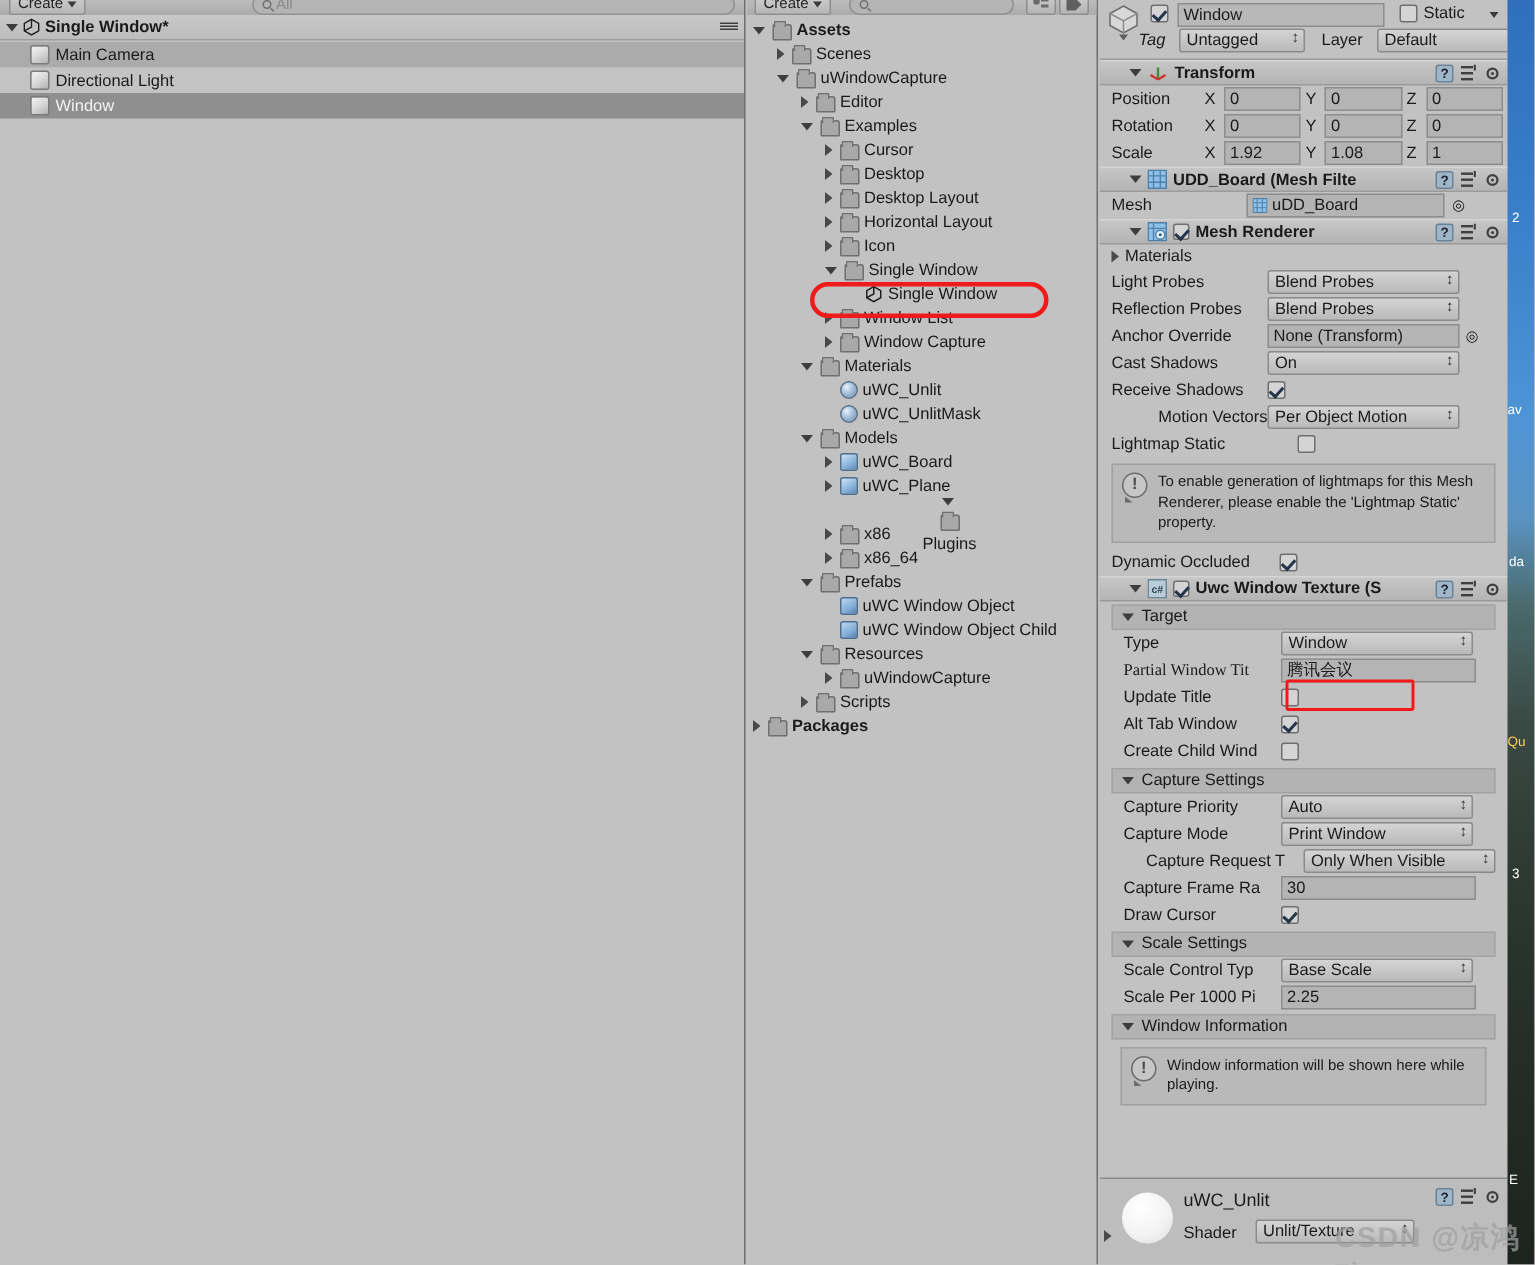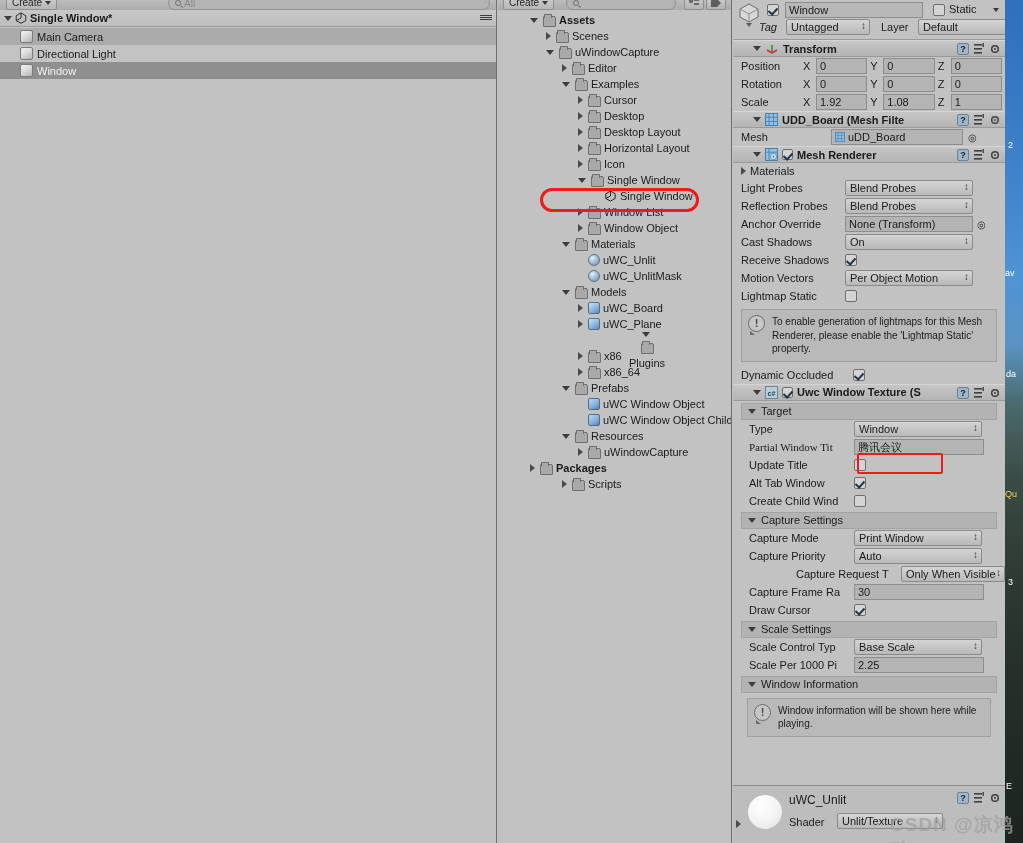--- a/index.html
+++ b/index.html
@@ -281,21 +281,21 @@
         <rect x="6" y="5" width="5" height="2" fill="#6a6a6a"></rect>
       </svg>
     </div>
     <div class="tb-icon-btn" style="left:208px">
       <svg width="12" height="10" viewBox="0 0 12 10">
         <path d="M1 1 H7 L11 5 L7 9 H1 Z" fill="#5f5f5f"></path>
       </svg>
     </div>
   </div>
 
-  <div id="proj-list" style="position:absolute;left:0;top:12px;width:234px;padding-left:28px;">
+  <div id="proj-list" style="position:absolute;left:0;top:12px;width:234px;">
         <div class="prow" style="padding-left: 4px;">
           <span class="tri" style="margin-right: 2px;"></span>
           <span class="folder-ico" style="margin-top: 3px;"></span>
           <span style="font-weight: bold;">Assets</span>
         </div>
         <div class="prow" style="padding-left: 20px;">
           <span class="tri-right" style="margin-right: 2px;"></span>
           <span class="folder-ico" style="margin-top: 3px;"></span>
           <span>Scenes</span>
         </div>
@@ -353,21 +353,21 @@
           <span>Single Window</span>
         </div>
         <div class="prow" style="padding-left: 52px;">
           <span class="tri-right" style="margin-right: 2px;"></span>
           <span class="folder-ico" style="margin-top: 3px;"></span>
           <span>Window List</span>
         </div>
         <div class="prow" style="padding-left: 52px;">
           <span class="tri-right" style="margin-right: 2px;"></span>
           <span class="folder-ico" style="margin-top: 3px;"></span>
-          <span>Window Object</span>
+          <span>Window Capture</span>
         </div>
         <div class="prow" style="padding-left: 36px;">
           <span class="tri" style="margin-right: 2px;"></span>
           <span class="folder-ico" style="margin-top: 3px;"></span>
           <span>Materials</span>
         </div>
         <div class="prow" style="padding-left: 52px;">
           <span style="width: 5px; flex: 0 0 auto; margin-right: 2px;"></span>
           <span class="mat-ico"></span>
           <span>uWC_Unlit</span>
@@ -425,29 +425,29 @@
         <div class="prow" style="padding-left: 36px;">
           <span class="tri" style="margin-right: 2px;"></span>
           <span class="folder-ico" style="margin-top: 3px;"></span>
           <span>Resources</span>
         </div>
         <div class="prow" style="padding-left: 52px;">
           <span class="tri-right" style="margin-right: 2px;"></span>
           <span class="folder-ico" style="margin-top: 3px;"></span>
           <span>uWindowCapture</span>
         </div>
+        <div class="prow" style="padding-left: 36px;">
+          <span class="tri-right" style="margin-right: 2px;"></span>
+          <span class="folder-ico" style="margin-top: 3px;"></span>
+          <span>Scripts</span>
+        </div>
         <div class="prow" style="padding-left: 4px;">
           <span class="tri-right" style="margin-right: 2px;"></span>
           <span class="folder-ico" style="margin-top: 3px;"></span>
           <span style="font-weight: bold;">Packages</span>
-        </div>
-        <div class="prow" style="padding-left: 36px;">
-          <span class="tri-right" style="margin-right: 2px;"></span>
-          <span class="folder-ico" style="margin-top: 3px;"></span>
-          <span>Scripts</span>
         </div>
       </div>
 </div>
 
 <div id="red-box"></div>
 <div id="red-box2"></div>
 
 <div class="panel" id="inspector">
 
   <div class="insp-head">
@@ -602,25 +602,25 @@
         </div>
         <div class="row">
           <span class="lbl" style="width: 104px;">Cast Shadows</span>
           <div class="popup" style="width: 128px;">On</div>
         </div>
         <div class="row">
           <span class="lbl" style="width: 104px;">Receive Shadows</span>
           <span class="chk on"></span>
         </div>
         <div class="row">
-          <span class="lbl" style="width: 104px;">Motion Vectors</span>
+          <span class="lbl" style="width: 104px; text-align: right;">Motion Vectors</span>
           <div class="popup" style="width: 128px;">Per Object Motion</div>
         </div>
         <div class="row">
-          <span class="lbl" style="width: 104px;">Lightmap Static</span>
+          <span class="lbl" style="width: 124px;">Lightmap Static</span>
           <span class="chk"></span>
         </div>
       </div>
   <div class="helpbox">
     <span class="warn-ico">!</span>
     <span>To enable generation of lightmaps for this Mesh Renderer, please enable the 'Lightmap Static' property.</span>
   </div>
   <div class="row">
     <span class="lbl" style="width:112px">Dynamic Occluded</span>
     <span class="chk on"></span>
@@ -671,28 +671,28 @@
         </div>
         <div class="row" style="padding-left: 16px;">
           <span class="lbl" style="width: 105px;">Create Child Wind</span>
           <span class="chk"></span>
         </div>
         <div class="sub-header">
           <span class="tri"></span>
           <span>Capture Settings</span>
         </div>
         <div class="row" style="padding-left: 16px;">
+          <span class="lbl" style="width: 105px;">Capture Priority</span>
+          <div class="popup" style="width: 128px;">Auto</div>
+        </div>
+        <div class="row" style="padding-left: 16px;">
           <span class="lbl" style="width: 105px;">Capture Mode</span>
           <div class="popup" style="width: 128px;">Print Window</div>
         </div>
-        <div class="row" style="padding-left: 16px;">
-          <span class="lbl" style="width: 105px;">Capture Priority</span>
-          <div class="popup" style="width: 128px;">Auto</div>
-        </div>
-        <div class="row" style="padding-left: 31px; margin-left: 32px;">
+        <div class="row" style="padding-left: 31px;">
           <span class="lbl" style="width: 105px;">Capture Request T</span>
           <div class="popup" style="width: 128px;">Only When Visible</div>
         </div>
         <div class="row" style="padding-left: 16px;">
           <span class="lbl" style="width: 105px;">Capture Frame Ra</span>
           <div class="txtfield" style="width: 130px;">30</div>
         </div>
         <div class="row" style="padding-left: 16px;">
           <span class="lbl" style="width: 105px;">Draw Cursor</span>
           <span class="chk on"></span>

